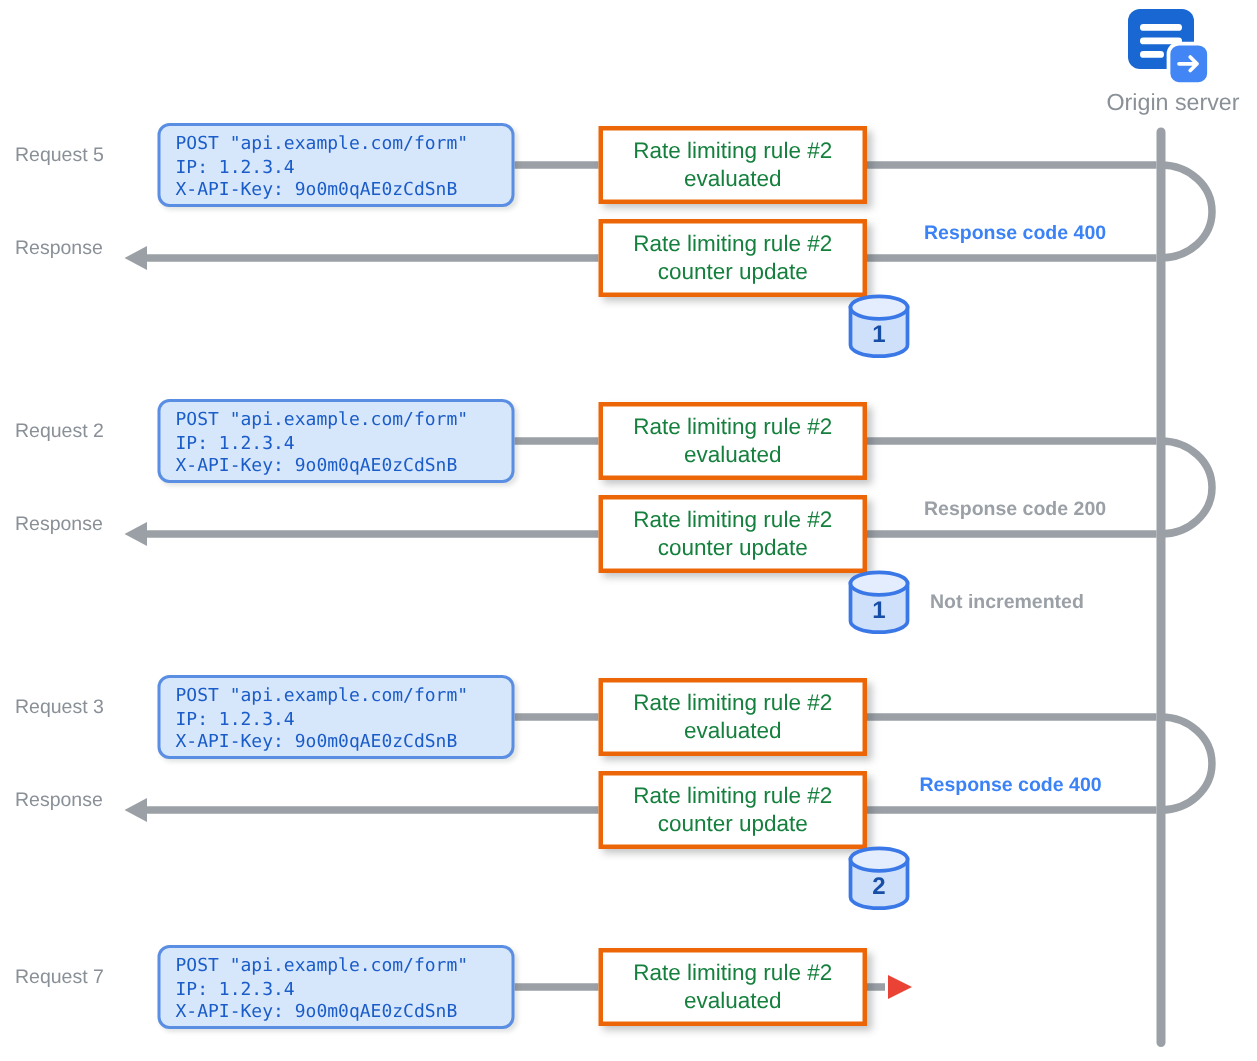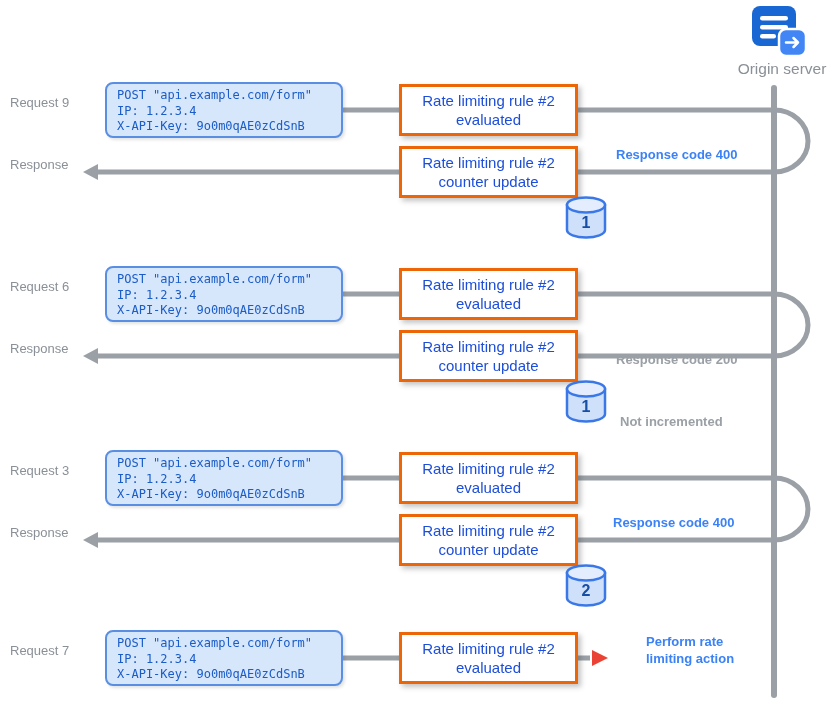--- a/index.html
+++ b/index.html
@@ -12,27 +12,27 @@
     position:absolute; z-index:3; width:238px; height:56px;
     background:#d6e6fb; border:2px solid #5a8ee2; border-radius:8px;
     padding:4px 10px; font-family:"DejaVu Sans Mono","Liberation Mono",monospace;
     font-size:12px; line-height:1.3; color:#1a5cc8; white-space:nowrap;
     box-shadow:2px 2px 3px rgba(60,64,67,.15);
   }
   .rule-box {
     position:absolute; z-index:3; width:179px; height:52px;
     background:#fff; border:3px solid #ec6608;
     display:flex; align-items:center; justify-content:center;
-    text-align:center; font-size:15px; line-height:1.3; color:#1d4ed8;
+    text-align:center; font-size:15px; line-height:1.3; color:#15803d;
     padding:2px 6px; box-shadow:3px 3px 5px rgba(60,64,67,.3);
   }
   .cyl { position:absolute; z-index:4; }
   .ann { position:absolute; z-index:4; font-size:13px; font-weight:bold; white-space:nowrap; }
   .ann.red { color:#3b82f6; }
-  .ann.gray { color:#9aa0a6;margin-top:21px; }
+  .ann.gray { color:#9aa0a6; }
   .ann.wrap { white-space:normal; line-height:1.3; }
   .origin-icon { position:absolute; left:750px; top:4px; z-index:2; }
   .origin-label { position:absolute; left:702px; top:60px; width:160px; z-index:2;
     text-align:center; font-size:15.5px; color:#8a9097; }
 </style>
 </head>
 <body>
 
 <div class="canvas">
 
@@ -51,23 +51,23 @@
     </g>
     <line x1="774" y1="88" x2="774" y2="695" stroke="#9aa0a6" stroke-width="6" stroke-linecap="round"></line>
     <g fill="#9aa0a6">
       <path d="M98 164 L98 180 L83 172 Z"></path>
       <path d="M98 348 L98 364 L83 356 Z"></path>
       <path d="M98 532 L98 548 L83 540 Z"></path>
     </g>
     <path d="M592 650 L592 666 L608 658 Z" fill="#ea4335"></path>
   </svg>
 
-  <div class="lane-label" style="left:10px; top:95px">Request 9</div>
+  <div class="lane-label" style="left:10px; top:95px">Request 5</div>
   <div class="lane-label" style="left:10px; top:157px">Response</div>
-  <div class="lane-label" style="left:10px; top:279px">Request 6</div>
+  <div class="lane-label" style="left:10px; top:279px">Request 2</div>
   <div class="lane-label" style="left:10px; top:341px">Response</div>
   <div class="lane-label" style="left:10px; top:463px">Request 3</div>
   <div class="lane-label" style="left:10px; top:525px">Response</div>
   <div class="lane-label" style="left:10px; top:643px">Request 7</div>
 
   <div class="req-card" style="left:105px; top:82px">
     <div>POST "api.example.com/form"</div>
     <div>IP: 1.2.3.4</div>
     <div>X-API-Key: 9o0m0qAE0zCdSnB</div>
   </div>
@@ -128,21 +128,20 @@
       <path d="M4 10 v25 a19 7.5 0 0 0 38 0 v-25 z" fill="#cfe0fa" stroke="#3b78e7" stroke-width="2.5"></path>
       <ellipse cx="23" cy="10" rx="19" ry="7.5" fill="#e3edfd" stroke="#3b78e7" stroke-width="2.5"></ellipse>
       <text x="23" y="33" text-anchor="middle" font-size="16" font-weight="bold" fill="#174ea6" font-family="Liberation Sans, sans-serif">2</text>
     </svg>
   </div>
 
   <div class="ann red" style="left:616px; top:147px">Response code 400</div>
   <div class="ann gray" style="left:616px; top:331px">Response code 200</div>
   <div class="ann gray" style="left:620px; top:393px; font-weight:bold">Not incremented</div>
   <div class="ann red" style="left:613px; top:515px">Response code 400</div>
-  <div class="ann red wrap" style="left:646px; top:634px; width:112px">Perform rate limiting action</div>
 
   <div class="origin-icon">
     <svg width="58" height="56" viewBox="0 0 58 56">
       <rect x="2" y="2" width="44" height="40" rx="8" fill="#1967d2"></rect>
       <rect x="10" y="12" width="28" height="4.5" rx="2.25" fill="#ffffff"></rect>
       <rect x="10" y="21" width="28" height="4.5" rx="2.25" fill="#ffffff"></rect>
       <rect x="10" y="30" width="16" height="4.5" rx="2.25" fill="#ffffff"></rect>
       <rect x="29" y="25" width="27" height="27" rx="7" fill="#4285f4" stroke="#ffffff" stroke-width="2.5"></rect>
       <path d="M36 38.5 h12 m-4.5 -4.5 l4.5 4.5 l-4.5 4.5" stroke="#ffffff" stroke-width="2.5" fill="none" stroke-linecap="round" stroke-linejoin="round"></path>
     </svg>

